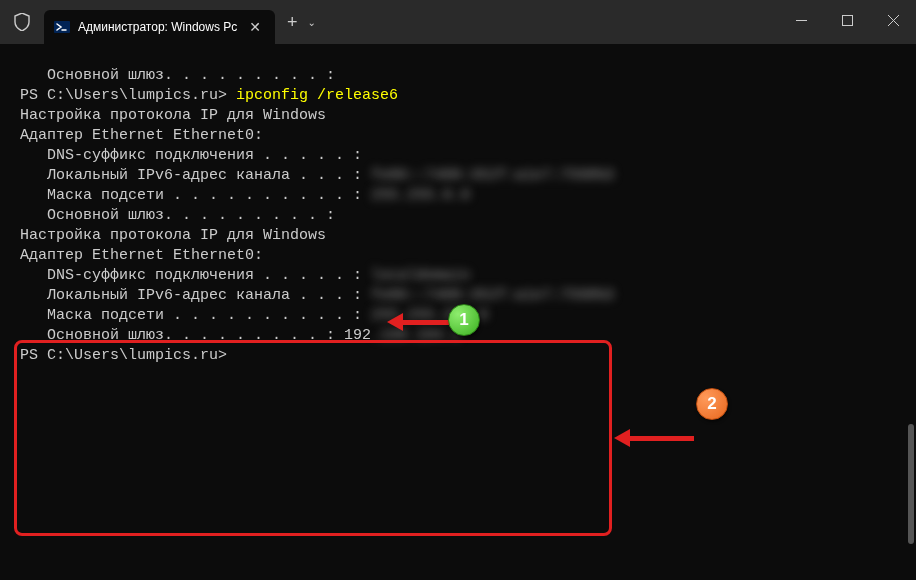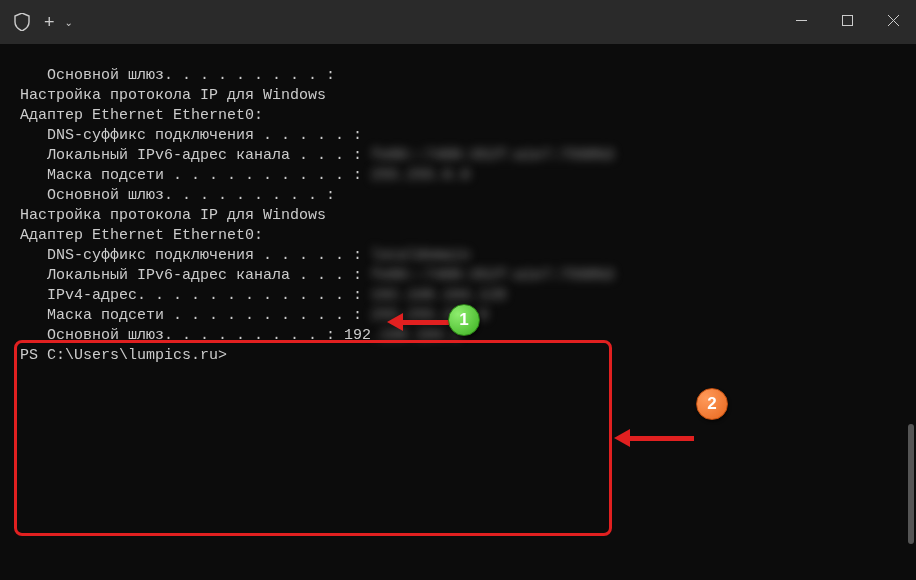--- a/index.html
+++ b/index.html
@@ -32,20 +32,30 @@
 </head>
 <body>
 
 <div class="window">
   <div class="titlebar">
     <span class="shield-icon">
       <svg width="16" height="18" viewBox="0 0 16 18">
           <path d="M8 0 L15 3 L15 9 C15 13 12 16 8 18 C4 16 1 13 1 9 L1 3 Z" fill="none" stroke="#ccc" stroke-width="1.4"></path>
         </svg>
     </span>
+    <div class="tab">
+      <span class="tab-icon">
+        <svg width="16" height="16" viewBox="0 0 16 16">
+            <rect x="0" y="2" width="16" height="12" rx="1" fill="#012456"></rect>
+            <path d="M3 5 L7 8 L3 11 M8 11 L12 11" stroke="#fff" stroke-width="1.5" fill="none" stroke-linecap="round"></path>
+          </svg>
+      </span>
+      <span class="tab-title">Администратор: Windows Pc</span>
+      <span class="tab-close">✕</span>
+    </div>
     <span class="new-tab">+</span>
     <span class="tab-dropdown">⌄</span>
     <div class="win-controls">
       <div class="win-btn">
         <svg width="11" height="11">
             <line x1="0" y1="5.5" x2="11" y2="5.5" stroke="#ccc" stroke-width="1"></line>
           </svg>
       </div>
       <div class="win-btn">
         <svg width="11" height="11">
@@ -56,39 +66,39 @@
         <svg width="11" height="11">
             <line x1="0" y1="0" x2="11" y2="11" stroke="#ccc" stroke-width="1"></line>
             <line x1="11" y1="0" x2="0" y2="11" stroke="#ccc" stroke-width="1"></line>
           </svg>
       </div>
     </div>
   </div>
 
   <div class="terminal">
     <div class="line">   Основной шлюз. . . . . . . . . :</div>
+    <div class="line"><span class="prompt">PS C:\Users\lumpics.ru&gt; </span><span class="cmd">ipconfig /release6</span></div>
     <div class="line"></div>
     <div class="line">Настройка протокола IP для Windows</div>
     <div class="line"></div>
     <div class="line"></div>
     <div class="line">Адаптер Ethernet Ethernet0:</div>
     <div class="line"></div>
     <div class="line">   DNS-суффикс подключения . . . . . :</div>
     <div class="line"><span>   Локальный IPv6-адрес канала . . . : </span><span class="blurred">fe80::7488:352f:a1e7:7598%3</span></div>
     <div class="line"><span>   Маска подсети . . . . . . . . . . : </span><span class="blurred">255.255.0.0</span></div>
     <div class="line">   Основной шлюз. . . . . . . . . :</div>
     <div class="line"></div>
     <div class="line">Настройка протокола IP для Windows</div>
     <div class="line"></div>
     <div class="line"></div>
     <div class="line">Адаптер Ethernet Ethernet0:</div>
     <div class="line"></div>
     <div class="line"><span>   DNS-суффикс подключения . . . . . : </span><span class="blurred">localdomain</span></div>
     <div class="line"><span>   Локальный IPv6-адрес канала . . . : </span><span class="blurred">fe80::7488:352f:a1e7:7598%3</span></div>
-    <div class="line"><span>   IPv4-адрес. . . . . . . . . . . . : </span><span class="blurred">192.168.104.128</span></div>
     <div class="line"><span>   Маска подсети . . . . . . . . . . : </span><span class="blurred">255.255.255.0</span></div>
     <div class="line"><span>   Основной шлюз. . . . . . . . . : 192</span><span class="blurred">.168.104.2</span></div>
     <div class="line"><span class="prompt">PS C:\Users\lumpics.ru&gt;</span></div>
 
     <div class="scrollbar"></div>
   </div>
 </div>
 
 <div class="red-box" style="left:14px;top:340px;width:598px;height:196px"></div>
 

